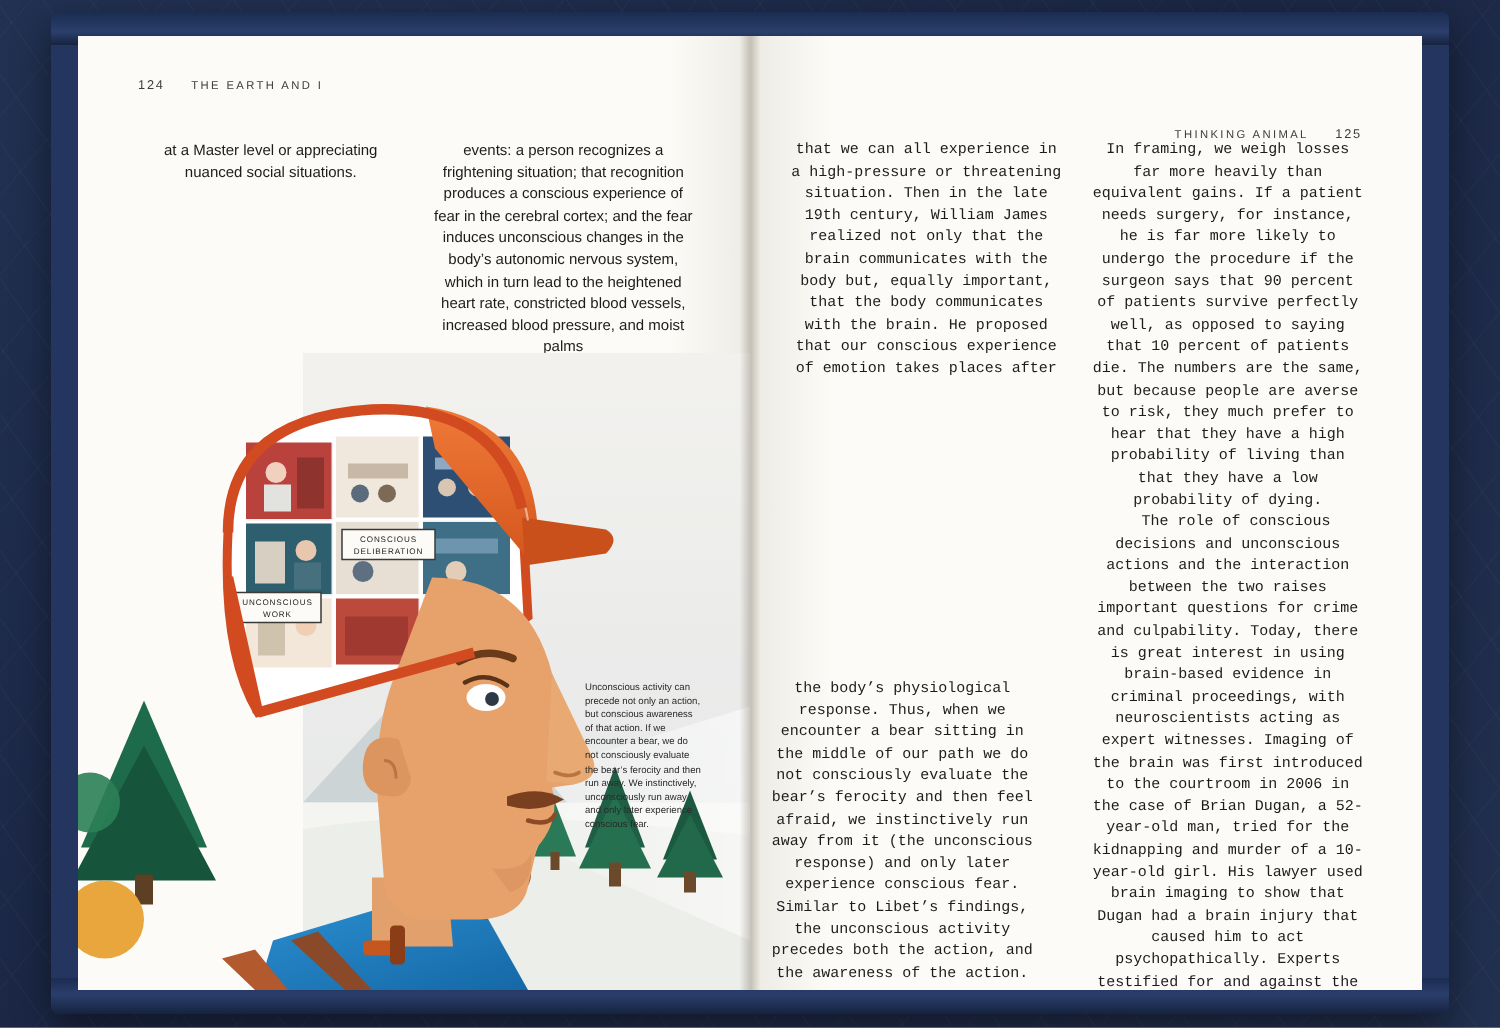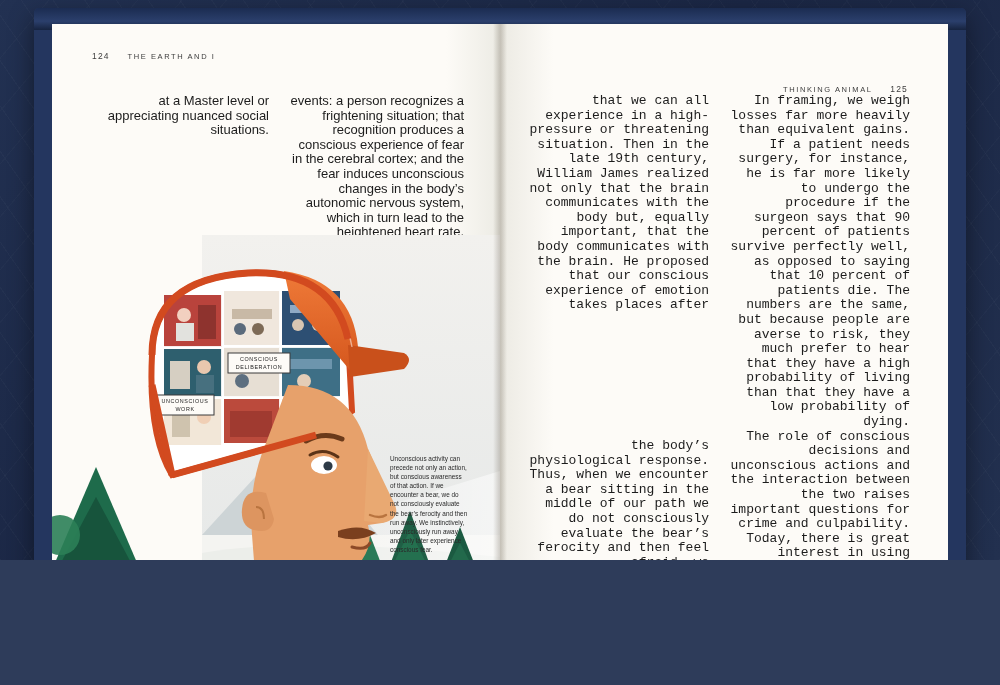--- a/index.html
+++ b/index.html
@@ -9,21 +9,21 @@
   }
   body {
     width: 1000px;
     height: 685px;
     overflow: hidden;
     font-family: "Liberation Sans", sans-serif;
   }
   .scene {
     position: relative;
     width: 1000px;
-    height: 560px;
+    height: 685px;
     background: #737373;
     overflow: hidden;
   }
   
   .backdrop {
     position: absolute;
     inset: 0;
     background:
       radial-gradient(circle at 12% 18%, rgba(255,255,255,0.05) 0 2px, transparent 3px),
       radial-gradient(circle at 85% 9%, rgba(255,255,255,0.05) 0 2px, transparent 3px),
@@ -120,24 +120,24 @@
     position: absolute;
     top: 70px;
     display: flex;
     gap: 18px;
   }
   .page.left .cols { left: 40px; width: 372px; }
   .page.right .cols { left: 26px; width: 384px; }
 
   .col {
     width: 177px;
-    font-size: 13px;
+    font-size: 10px;
     line-height: 14.6px;
     color: #1c1c1c;
-    text-align: right;
+    text-align: center;
     hyphens: manual;
   }
   .page.right .col { width: 183px; font-family: Liberation Mono, monospace; }
   .col p { margin: 0; }
   .col p.indent { text-indent: 11px; }
 
   
   .illus {
     position: absolute;
     left: 0;
@@ -154,21 +154,21 @@
     font-size: 6.4px;
     line-height: 9.1px;
     color: #2a2a2a;
     z-index: 5;
   }
 
   
   .cols.lower {
     top: 415px;
   }
-  .page.right .cols.lower { left: 26px; width: 384px; }
+  .page.right .cols.lower { left: 10px; width: 384px; margin-top: 14px; }
 
   svg { display: block; }
 </style>
 </head>
 <body>
 
 <div class="scene">
   <div class="backdrop"></div>
 
   <div class="book">

